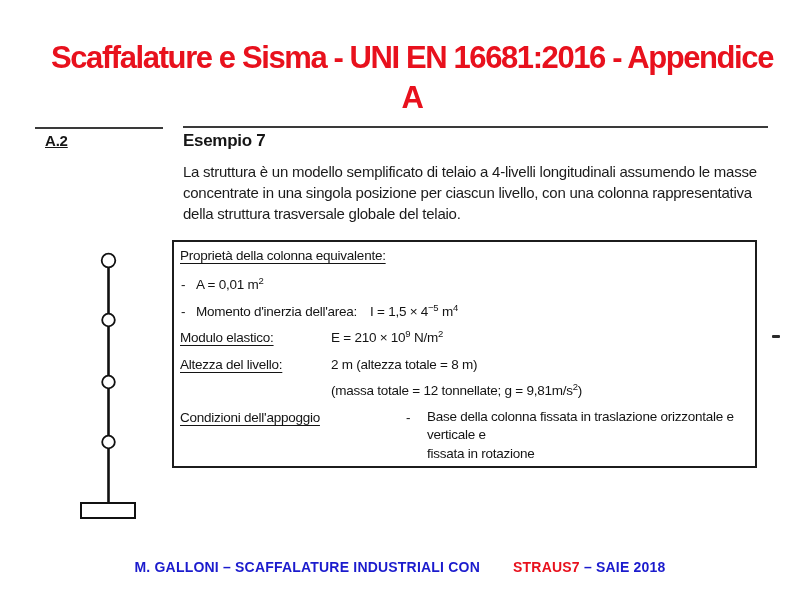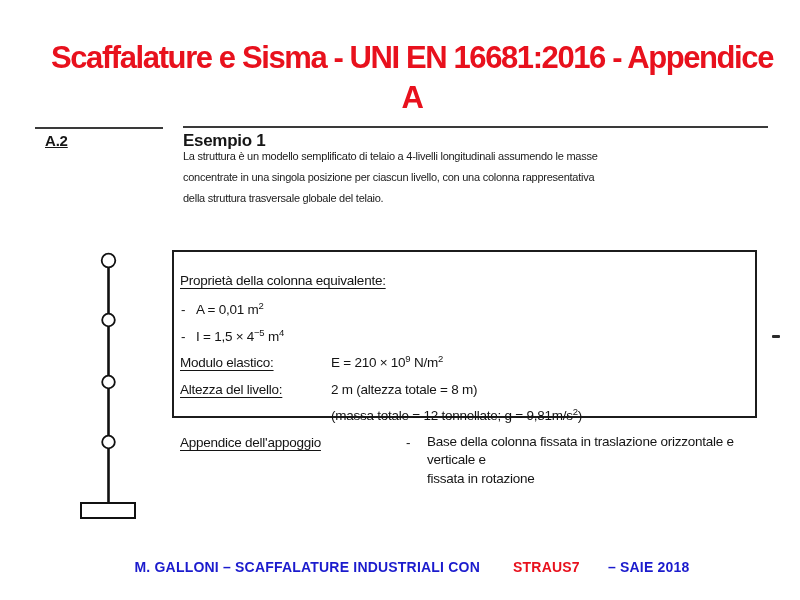--- a/index.html
+++ b/index.html
@@ -55,43 +55,43 @@
     position:absolute;
     left:183px; top:131px;
     font-weight:bold;
     font-size:17px;
     letter-spacing:-0.3px;
   }
 
   
   .intro{
     position:absolute;
-    left:183px; top:146px;
+    left:183px; top:161px;
     width:600px;
-    font-size:11px;
+    font-size:15px;
     line-height:21px;
     letter-spacing:-0.25px;
     color:#1b1b1b;
   }
 
   
   .figure{
     position:absolute;
     left:60px; top:240px;
     width:110px; height:290px;
   }
 
   
   .props{
     position:absolute;
-    left:172px; top:250px;
-    width:585px; height:168px;
+    left:172px; top:240px;
+    width:585px; height:228px;
     border:2px solid #1c1c1c;
     background:#fff;
-    padding:19px 6px 6px 6px;
+    padding:4px 6px 6px 6px;
     font-size:13.5px;
     letter-spacing:-0.25px;
     color:#141414;
   }
   .props .u{
     text-decoration:underline;
     text-underline-offset:3px;
     text-decoration-thickness:1px;
   }
   .pt-title{
@@ -122,21 +122,21 @@
 
   
   .footer{
     position:absolute;
     left:0; right:0; top:559px;
     text-align:center;
     font-weight:bold;
     font-size:14px;
     letter-spacing:0.2px;
   }
-  .footer .blue{ color:var(--blue);margin-left:24px; }
+  .footer .blue{ color:var(--blue); }
   .footer .red{ color:var(--red);margin-left:29px; }
 
   
   .artifact{
     position:absolute;
     left:772px; top:335px;
     width:8px; height:3px;
     background:#2a2a2a;
     border-radius:1px;
   }
@@ -148,21 +148,21 @@
 
   <div class="title">
     <div>Scaffalature e Sisma - UNI EN 16681:2016 - Appendice</div>
     <div>A</div>
   </div>
 
   <div class="rule rule-left"></div>
   <div class="rule rule-right"></div>
 
   <div class="section-number">A.2</div>
-  <div class="section-heading">Esempio 1</div>
+  <div class="section-heading">Esempio 7</div>
 
   <div class="intro">
     <div>La struttura è un modello semplificato di telaio a 4-livelli longitudinali assumendo le masse</div>
     <div>concentrate in una singola posizione per ciascun livello, con una colonna rappresentativa</div>
     <div>della struttura trasversale globale del telaio.</div>
   </div>
 
   <div class="figure">
     <svg width="110" height="290" viewBox="0 0 110 290">
       <line x1="48.5" y1="26" x2="48.5" y2="264" stroke="#111" stroke-width="2.6"></line>
@@ -177,41 +177,42 @@
   <div class="props">
     <div class="pt-title u">Proprietà della colonna equivalente:</div>
 
     <div class="trow">
       <span class="tbullet">-</span>
       <span class="tvalue"><span>A = 0,01 m</span><sup>2</sup></span>
     </div>
 
     <div class="trow">
       <span class="tbullet">-</span>
+      <span class="tlabel lbl-bullet">Momento d'inerzia dell'area:</span>
       <span class="tvalue"><span>I = 1,5 × 4</span><sup>−5</sup><span> m</span><sup>4</sup></span>
     </div>
 
     <div class="trow">
       <span class="tlabel lbl-plain u">Modulo elastico:</span>
       <span class="tvalue"><span>E = 210 × 10</span><sup>9</sup><span> N/m</span><sup>2</sup></span>
     </div>
 
     <div class="trow">
       <span class="tlabel lbl-plain u">Altezza del livello:</span>
       <span class="tvalue"><span>2 m (altezza totale = 8 m)</span></span>
     </div>
 
 
     <div class="trow">
       <span class="tlabel lbl-plain"></span>
       <span class="tvalue"><span>(massa totale = 12 tonnellate; g = 9,81m/s</span><sup>2</sup><span>)</span></span>
     </div>
 
     <div class="trow last">
-      <span class="tlabel lbl-wide u">Appendice dell'appoggio</span>
+      <span class="tlabel lbl-wide u">Condizioni dell'appoggio</span>
       <span class="tdash">-</span>
       <span class="tvalue"><span>Base della colonna fissata in traslazione orizzontale e verticale e</span><br><span>fissata in rotazione</span></span>
     </div>
   </div>
 
   <div class="footer"><span class="blue">M. GALLONI – SCAFFALATURE INDUSTRIALI CON </span><span class="red">STRAUS7</span><span class="blue"> – SAIE 2018</span></div>
 
   <div class="artifact"></div>
 
 </div>

